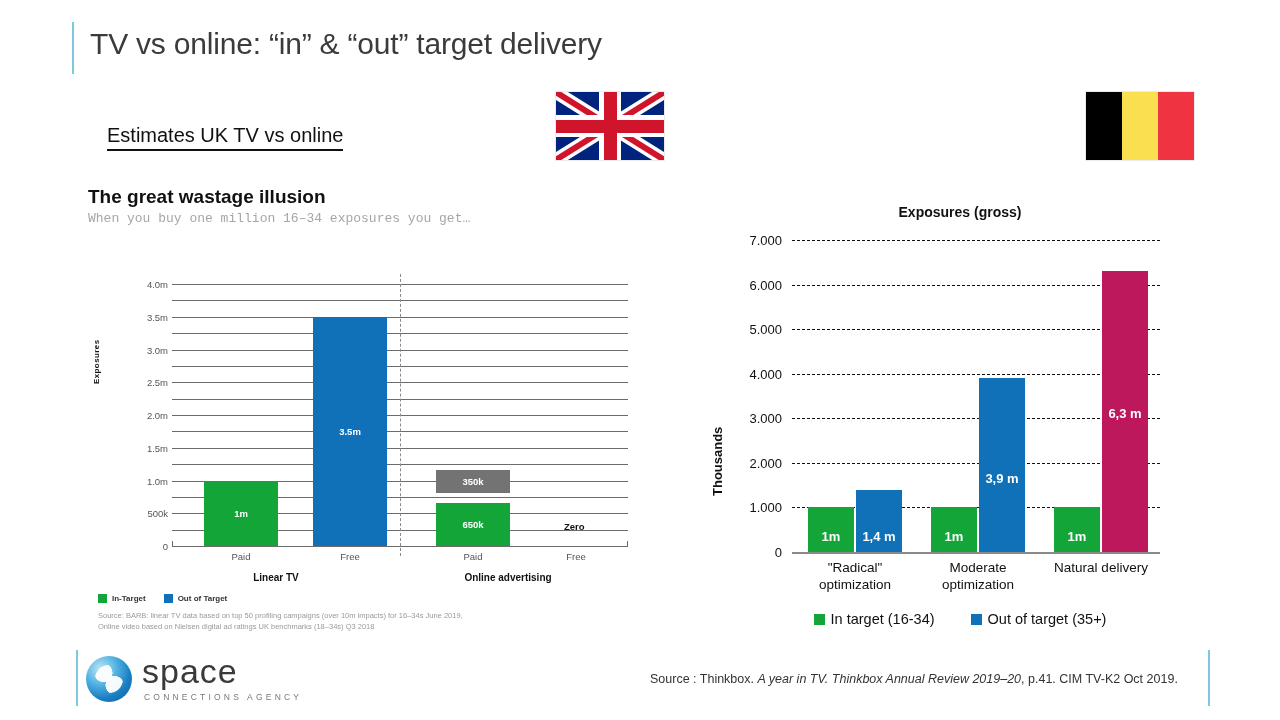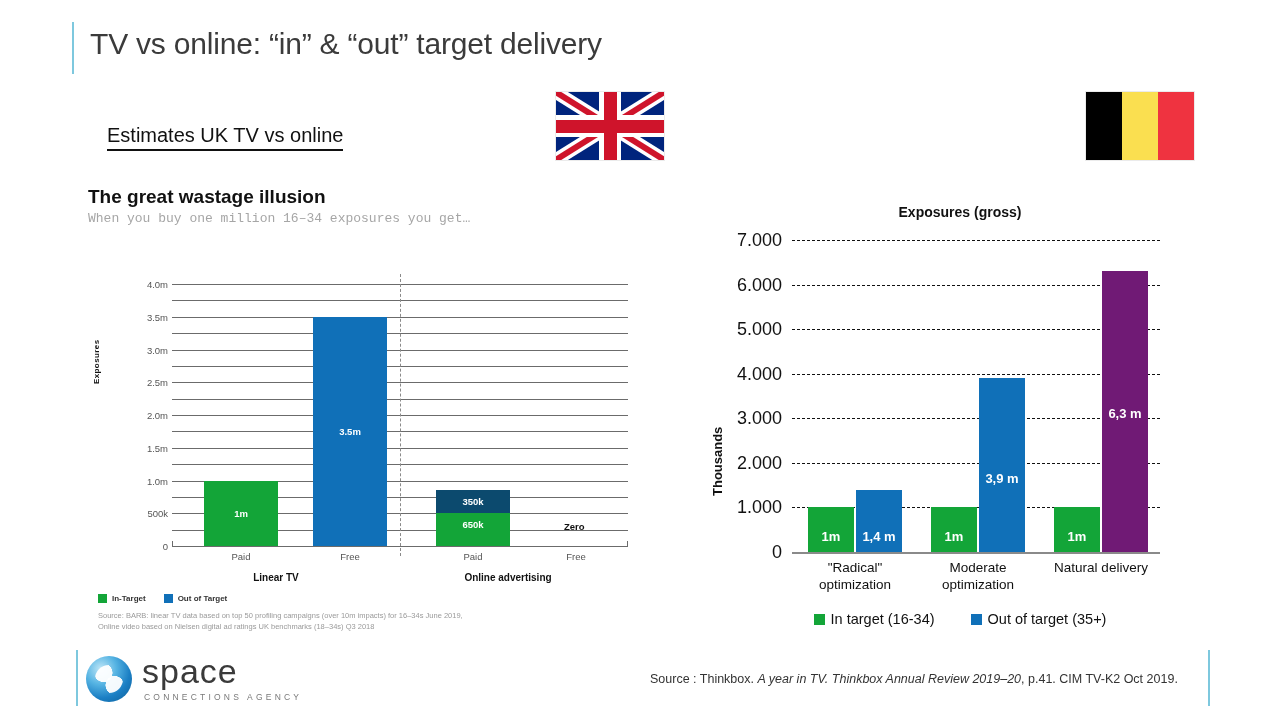--- a/index.html
+++ b/index.html
@@ -69,21 +69,21 @@
   .lc-source{position:absolute;left:10px;top:425px;font-size:7.5px;color:#9a9a9a;line-height:1.45;white-space:nowrap;}
 
   
   #chart-right{position:absolute;left:700px;top:196px;width:520px;height:450px;}
   .rc-title{position:absolute;left:0;top:8px;width:520px;text-align:center;font-size:14px;font-weight:bold;color:#111;}
   .rc-ylab{
     position:absolute;left:10px;top:300px;font-size:13px;font-weight:bold;color:#111;
     transform:rotate(-90deg);transform-origin:left top;white-space:nowrap;
   }
   .rc-yticks{position:absolute;left:20px;top:44px;width:62px;height:312px;}
-  .rc-ytick{position:absolute;right:0;transform:translateY(-50%);font-size:18px;color:#111;white-space:nowrap;}
+  .rc-ytick{position:absolute;right:0;transform:translateY(-50%);font-size:13px;color:#111;white-space:nowrap;}
   .rc-plot{position:absolute;left:92px;top:44px;width:368px;height:312px;}
   .rc-gl{position:absolute;left:0;width:100%;height:0;border-top:1px dashed #111;}
   .rc-axis{position:absolute;left:92px;top:356px;width:368px;height:2px;background:#8a8a8a;}
   .rc-bar{position:absolute;bottom:0;}
   .rc-bar span{
     position:absolute;left:0;width:100%;text-align:center;
     font-size:13px;font-weight:bold;color:#fff;
   }
   .rc-cat{position:absolute;transform:translateX(-50%);text-align:center;font-size:13.5px;color:#111;line-height:1.25;white-space:nowrap;}
   .rc-legend{position:absolute;left:0;top:415px;width:520px;display:flex;justify-content:center;gap:36px;align-items:center;}
@@ -186,21 +186,21 @@
         <div class="lc-bar" style="left:141px;width:74px;height:229.25px">
           <div class="lc-seg" style="bottom:0;height:229.25px;background:#1070b8">
             <span>3.5m</span>
           </div>
         </div>
 
         <div class="lc-bar" style="left:264px;width:74px;height:65.5px">
           <div class="lc-seg" style="bottom:0;height:42.6px;background:#13a538">
             <span>650k</span>
           </div>
-          <div class="lc-seg" style="bottom:33px;height:22.9px;background:#0c4a6e">
+          <div class="lc-seg" style="bottom:53px;height:22.9px;background:#737373">
             <span>350k</span>
           </div>
         </div>
 
         <div class="lc-zero" style="left:392px;bottom:14px">Zero</div>
       </div>
 
       <div class="lc-axis"></div>
       <div class="lc-axis-l" style="left:84px"></div>
       <div class="lc-axis-r" style="left:539px"></div>
@@ -266,21 +266,21 @@
       <div class="rc-bar" style="left:139px;width:46px;height:44.57px;background:#13a538">
         <span style="bottom:8px">1m</span>
       </div>
       <div class="rc-bar" style="left:187px;width:46px;height:173.82px;background:#1070b8">
         <span style="bottom:66px">3,9 m</span>
       </div>
 
       <div class="rc-bar" style="left:262px;width:46px;height:44.57px;background:#13a538">
         <span style="bottom:8px">1m</span>
       </div>
-      <div class="rc-bar" style="left:310px;width:46px;height:280.8px;background:#701a75">
+      <div class="rc-bar" style="left:310px;width:46px;height:280.8px;background:#be185d">
         <span style="bottom:131px">6,3 m</span>
       </div>
     </div>
 
     <div class="rc-axis"></div>
 
     <div class="rc-cat" style="left:155px;top:364px">
       <div>"Radical"</div>
       <div>optimization</div>
     </div>

